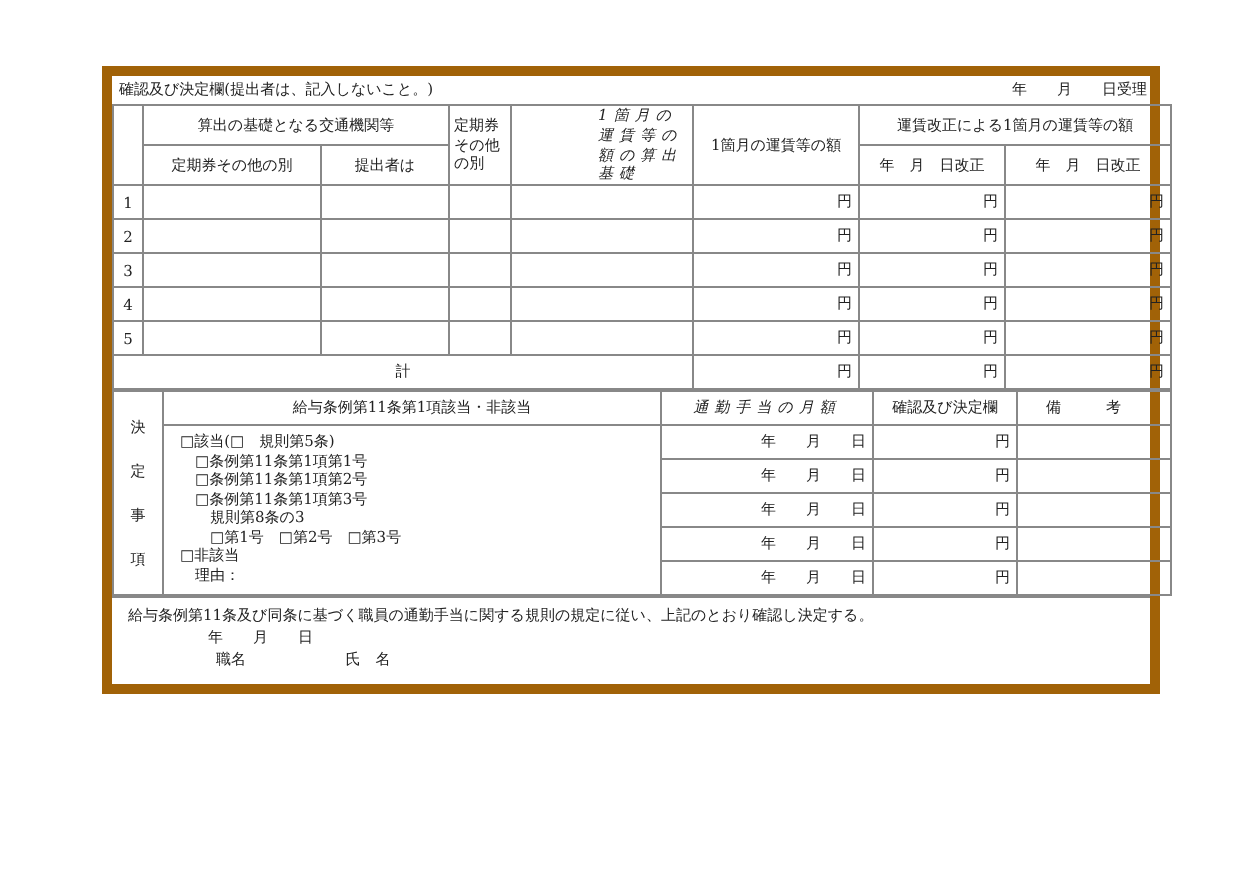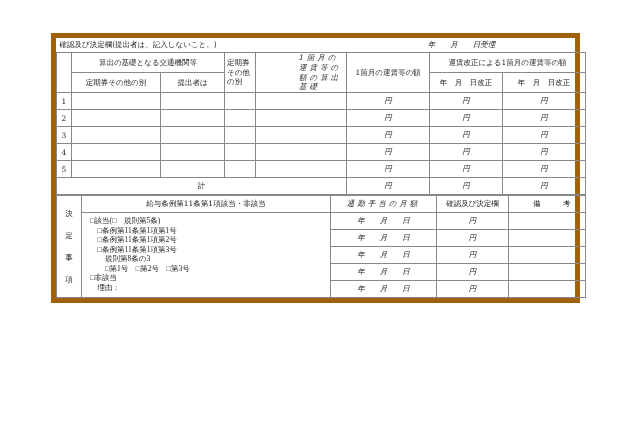--- a/index.html
+++ b/index.html
@@ -1,28 +1,28 @@
 <!DOCTYPE html>
 <html><head>
 <meta charset="utf-8">
 <style>
   html, body { margin:0; padding:0; background:#ffffff; }
   body { width:630px; height:439px; position:relative; font-family:"DejaVu Serif", serif; color:#222; }
   .form { position:absolute; left:51px; top:33px; width:529px; border:5px solid #a16207; box-sizing:border-box; font-size:7.5px; }
   table { border-collapse:collapse; width:100%; table-layout:fixed; }
   td { border:1px solid #888; padding:0 3px; height:16px; vertical-align:middle; overflow:hidden; white-space:nowrap; }
   .c { text-align:center; }
-  .r { text-align:center;font-style:italic; }
+  .r { text-align:right; }
   .hdr-top td { height:16px; }
   .title-row td { border-top:none; border-left:none; border-right:none; height:14px; }
   .wrap { white-space:normal; line-height:1.3;padding-left:43px; }
   .spaced { letter-spacing:3px;font-style:italic; }
   .decision td { height:16px; }
   .items { line-height:1.25; padding:3px 8px 2px 8px; white-space:nowrap; vertical-align:top; }
-  .items div { height:9.5px;font-family:Liberation Serif, serif; }
+  .items div { height:9.5px; }
   .vlabel { text-align:center; vertical-align:middle; line-height:22px; padding:0; }
   .footer { padding:4px 8px 6px 8px; line-height:1.35; border-top:1px solid #888; }
   .footer div { height:11px; }
 </style>
 </head>
 <body>
 
 <div class="form">
   <table>
     <colgroup>
@@ -125,21 +125,21 @@
         <tr>
       <td rowspan="6" class="vlabel">
         <div>決</div>
         <div>定</div>
         <div>事</div>
         <div>項</div>
       </td>
       <td class="c">給与条例第11条第1項該当・非該当</td>
       <td class="c spaced">通勤手当の月額</td>
       <td class="c">確認及び決定欄</td>
-      <td style="padding-left:24px">備　　　考</td>
+      <td style="padding-left:14px">備　　　考</td>
     </tr>
     <tr>
       <td rowspan="5" class="items">
         <div>□該当(□　規則第5条)</div>
         <div>　□条例第11条第1項第1号</div>
         <div>　□条例第11条第1項第2号</div>
         <div>　□条例第11条第1項第3号</div>
         <div>　　規則第8条の3</div>
         <div>　　□第1号　□第2号　□第3号</div>
         <div>□非該当</div>
@@ -165,13 +165,22 @@
       <td></td>
     </tr>
     <tr>
       <td class="r"><span>年</span>　　<span>月</span>　　<span>日</span></td>
       <td class="r">円</td>
       <td></td>
     </tr>
   </tbody>
     </table>
 
+  <div class="footer">
+    <div>給与条例第11条及び同条に基づく職員の通勤手当に関する規則の規定に従い、上記のとおり確認し決定する。</div>
+    <div style="padding-left:40px">年　　月　　日</div>
+    <div style="padding-left:44px">
+      <span>職名</span>
+      <span style="display:inline-block;width:45px"></span>
+      <span>氏　名</span>
+    </div>
+  </div>
 </div>
 
 </body></html>

